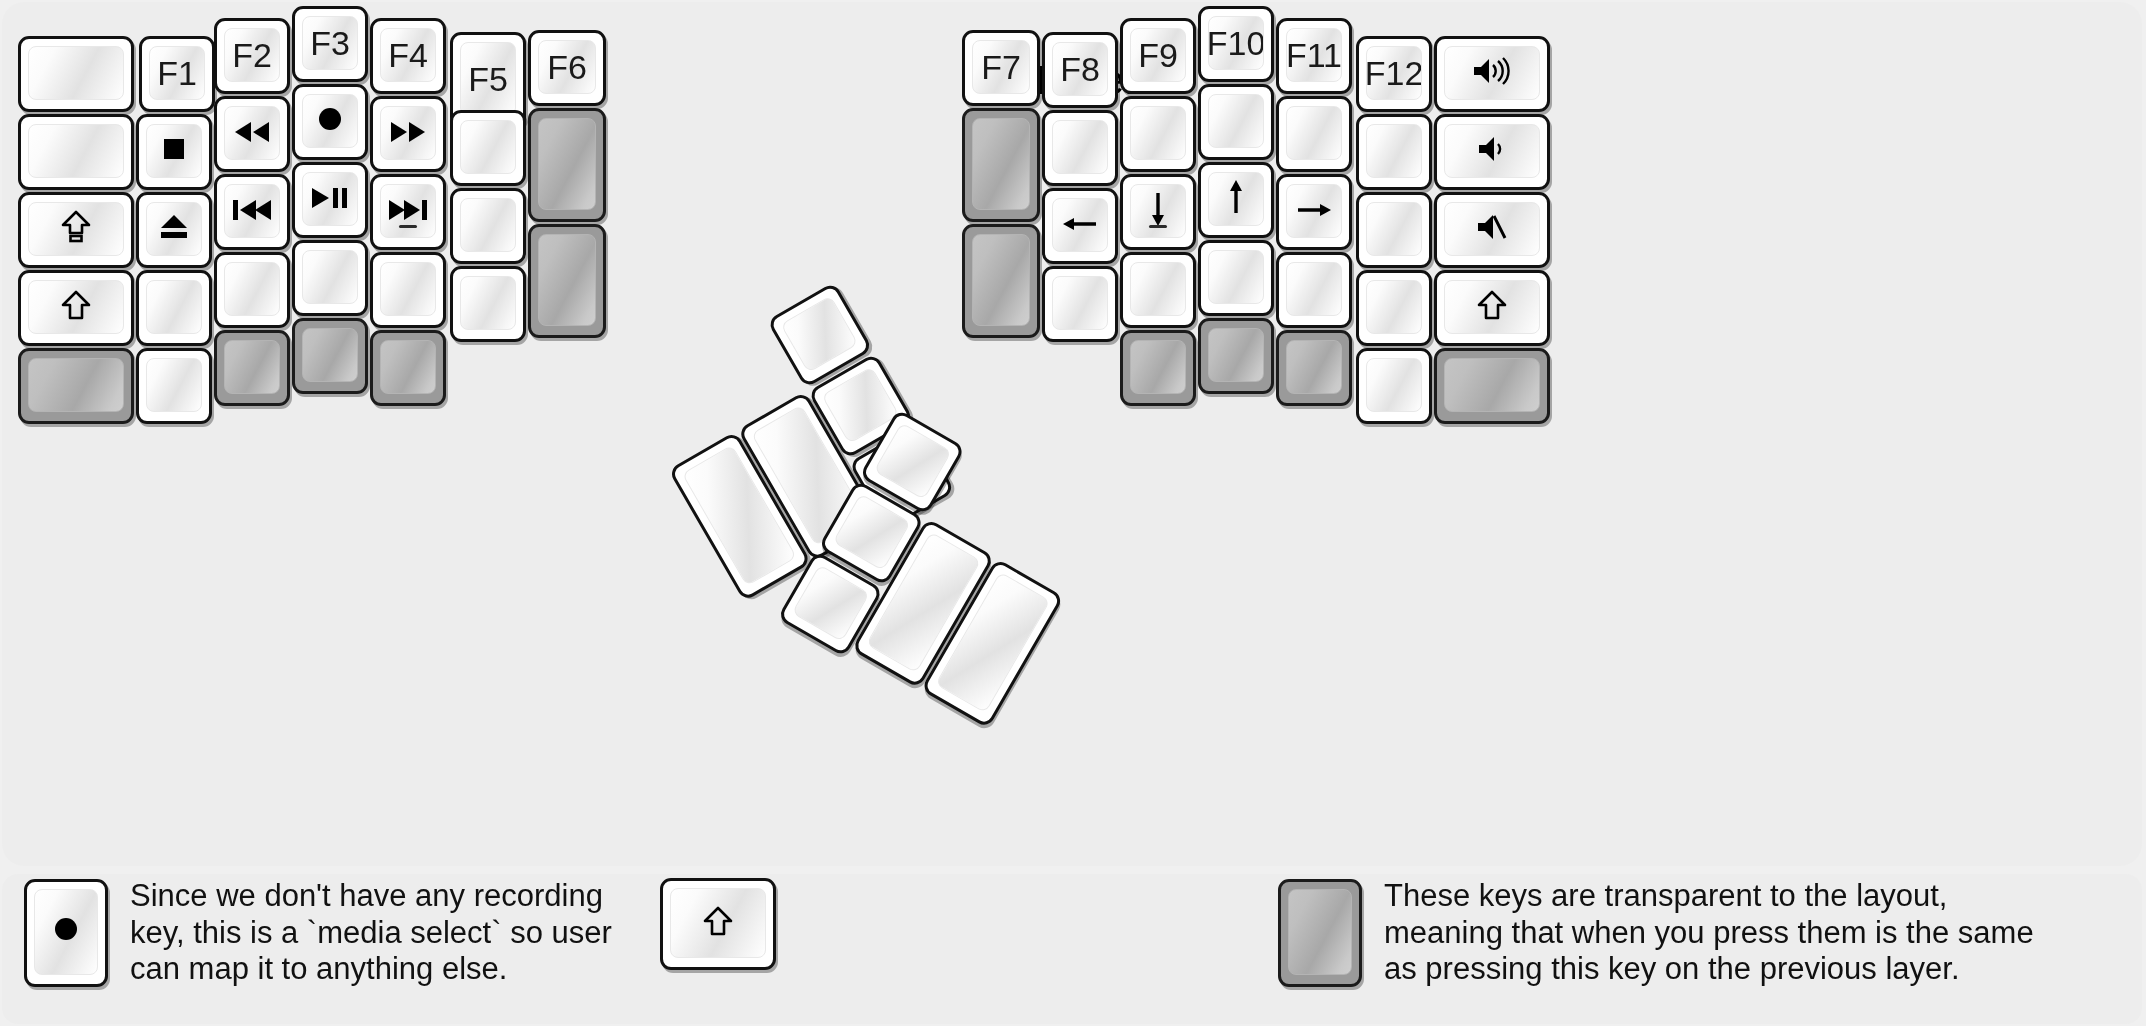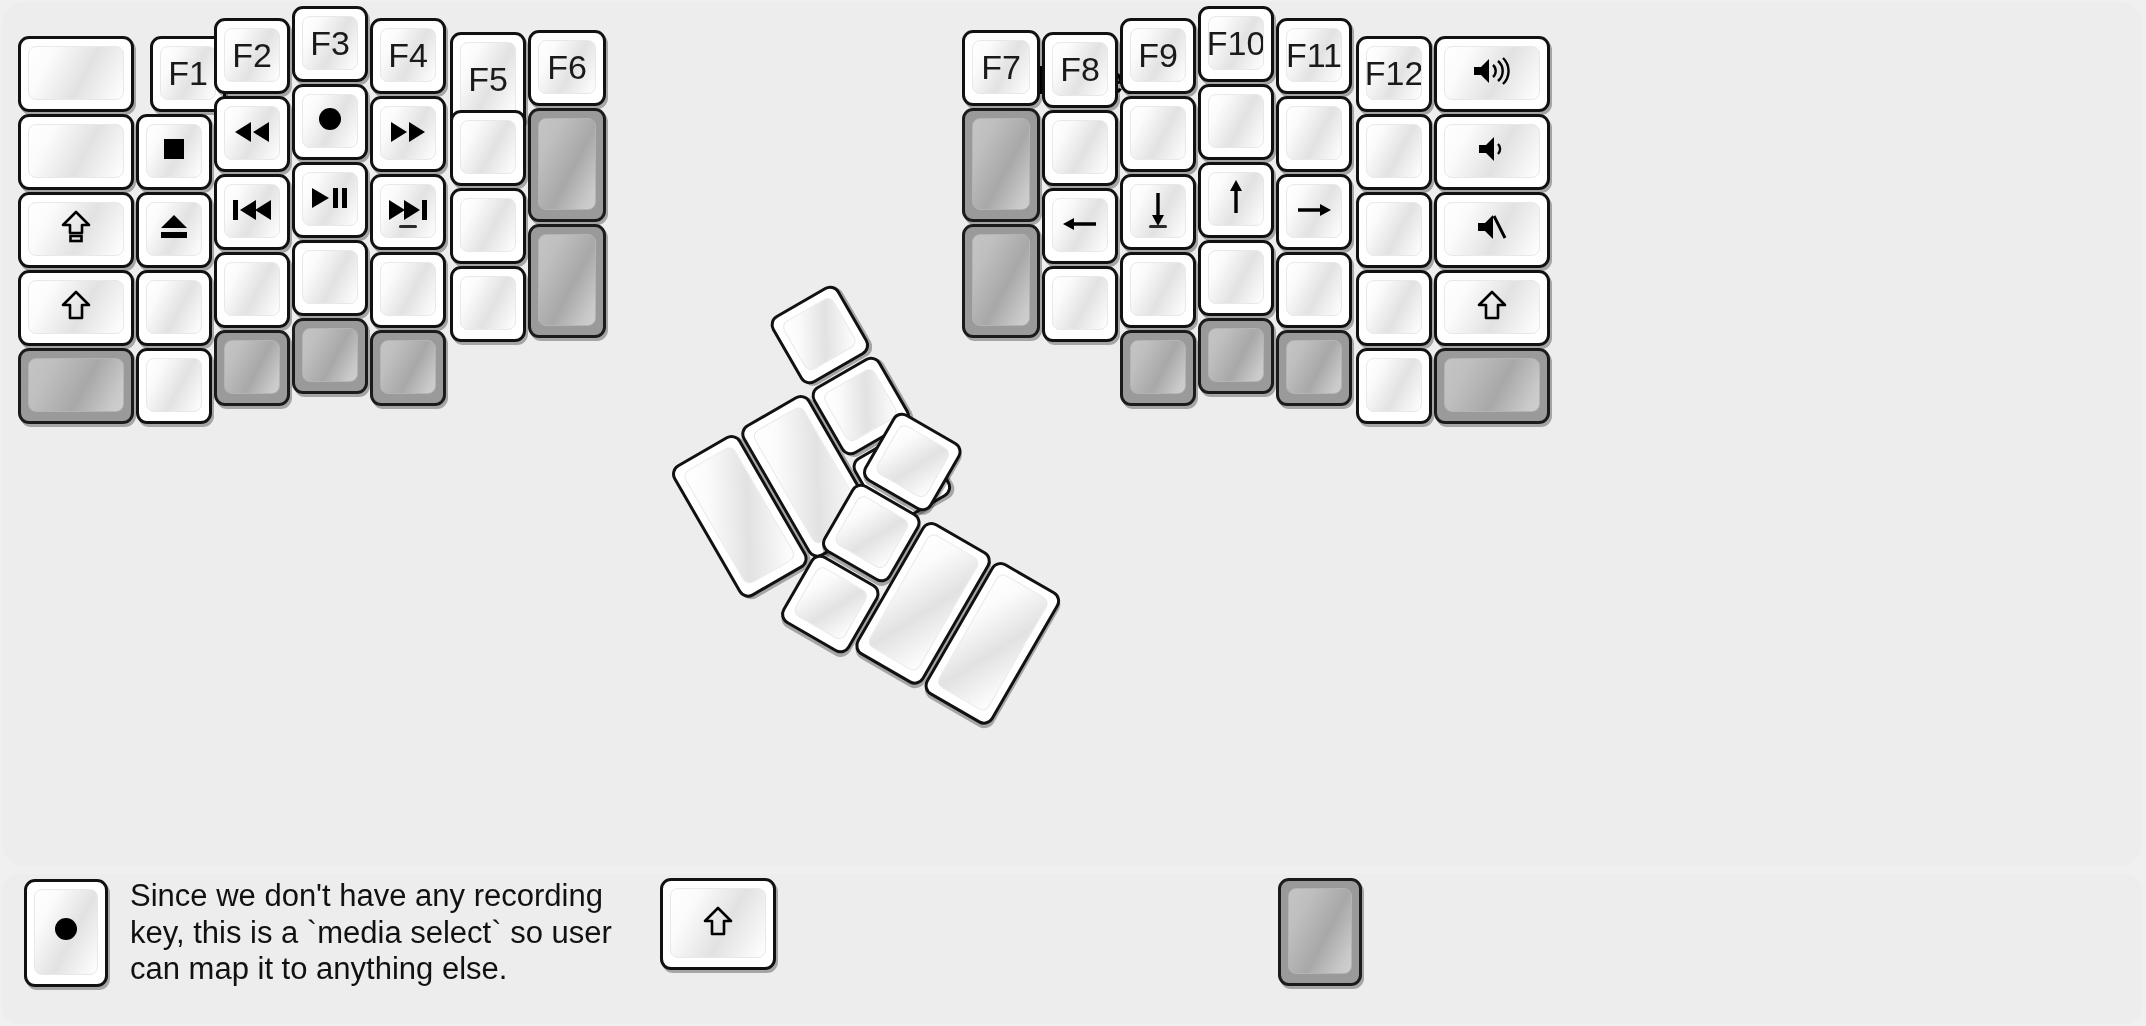--- a/index.html
+++ b/index.html
@@ -133,21 +133,21 @@
       <div class="key" style="left: 18px; top: 270px; width: 116px; height: 76px;">
         <div class="cap">
           <span class="glyph"><svg width="30" height="32" viewBox="0 0 30 32">
               <path d="M15 3 L28 16 L21 16 L21 29 L9 29 L9 16 L2 16 Z" fill="none" stroke="#000" stroke-width="2.6" stroke-linejoin="round"></path>
             </svg></span>
         </div>
       </div>
       <div class="key trans" style="left: 18px; top: 348px; width: 116px; height: 76px;">
         <div class="cap"></div>
       </div>
-      <div class="key" style="left: 150px; top: 36px; width: 76px; height: 76px;">
+      <div class="key" style="left: 139px; top: 36px; width: 76px; height: 76px;">
         <div class="cap">
           <span class="legendtxt">F1</span>
         </div>
       </div>
       <div class="key" style="left: 136px; top: 114px; width: 76px; height: 76px;">
         <div class="cap">
           <span class="glyph"><svg width="30" height="30" viewBox="0 0 30 30">
               <rect x="5" y="5" width="20" height="20" fill="#000"></rect>
             </svg></span>
         </div>
@@ -484,16 +484,19 @@
             <span class="glyph"><svg width="30" height="32" viewBox="0 0 30 32">
                 <path d="M15 3 L28 16 L21 16 L21 29 L9 29 L9 16 L2 16 Z" fill="none" stroke="#000" stroke-width="2.6" stroke-linejoin="round"></path>
               </svg></span>
           </div>
         </div>
       </div>
       <div class="legend-item" style="left: 1278px; top: 878px;">
         <div class="legend-key trans" style="width: 84px; height: 108px;">
           <div class="cap"></div>
         </div>
+        <div class="legend-text">These keys are transparent to the layout,
+meaning that when you press them is the same
+as pressing this key on the previous layer.</div>
       </div>
     </div>
 
 </div>
 
 </body></html>

